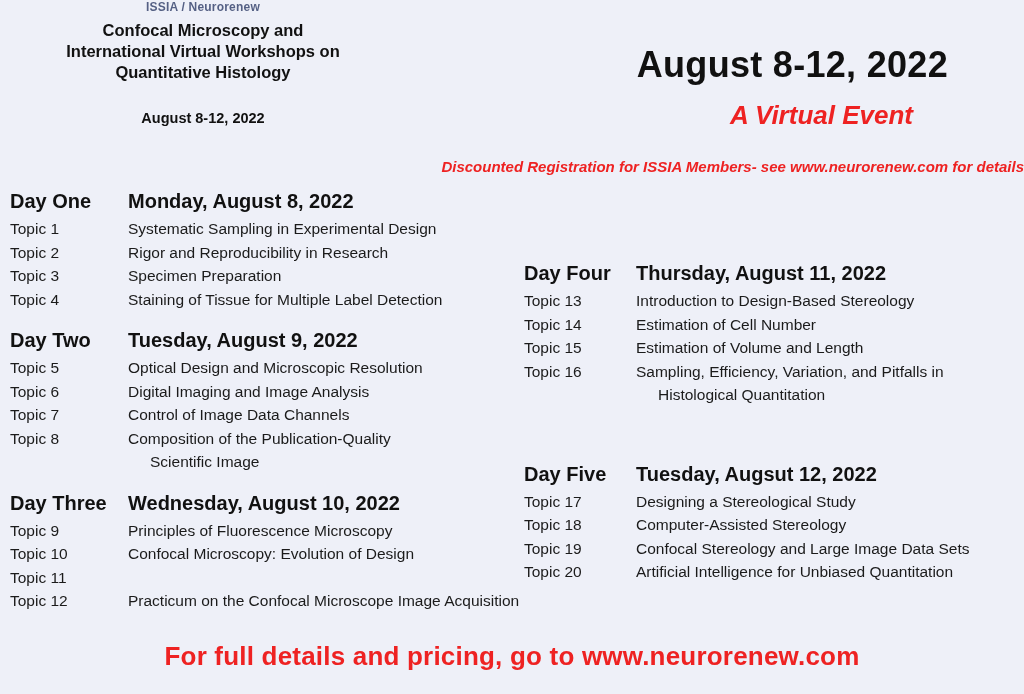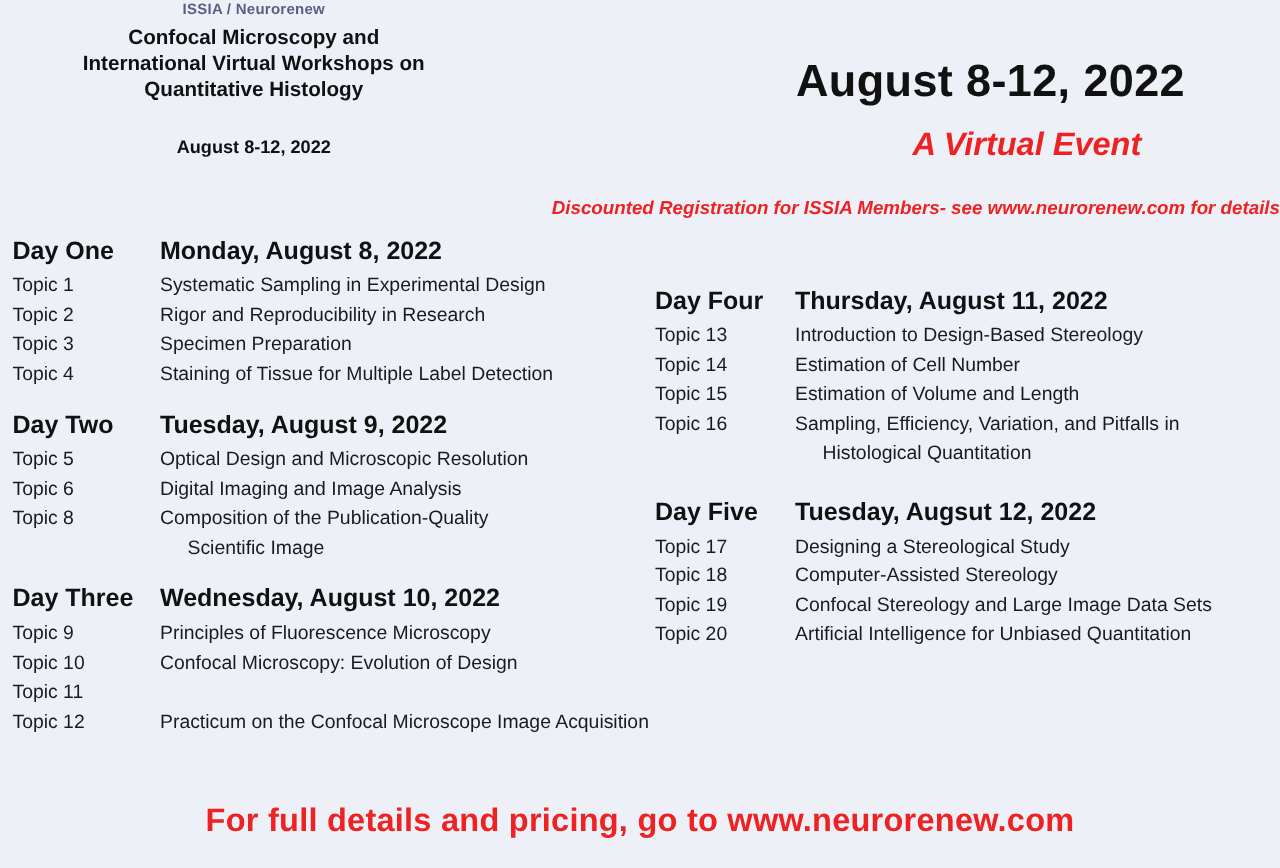--- a/index.html
+++ b/index.html
@@ -123,20 +123,21 @@
     margin-bottom: 4px;
     white-space: nowrap;
   }
   .day-name {
     width: 118px;
     flex: 0 0 118px;
   }
   .col-right .day-name {
     width: 112px;
     flex: 0 0 112px;
+    margin-top: 32px;
   }
   .day-date {
     flex: 1 1 auto;
   }
   .topic-row {
     display: flex;
     align-items: baseline;
     font-size: 15.5px;
     line-height: 23.5px;
     color: #1b1b1b;
@@ -224,20 +225,24 @@
       </div>
       <div class="topic-row">
         <span class="topic-label">Topic 5</span>
         <span class="topic-text">Optical Design and Microscopic Resolution</span>
       </div>
       <div class="topic-row">
         <span class="topic-label">Topic 6</span>
         <span class="topic-text">Digital Imaging and Image Analysis</span>
       </div>
       <div class="topic-row">
+        <span class="topic-label">Topic 7</span>
+        <span class="topic-text">Control of Image Data Channels</span>
+      </div>
+      <div class="topic-row">
         <span class="topic-label">Topic 8</span>
         <span class="topic-text">
           <span>Composition of the Publication-Quality</span>
           <span class="cont">Scientific Image</span>
         </span>
       </div>
     </div>
 
     <div class="day-block">
       <div class="day-head">

